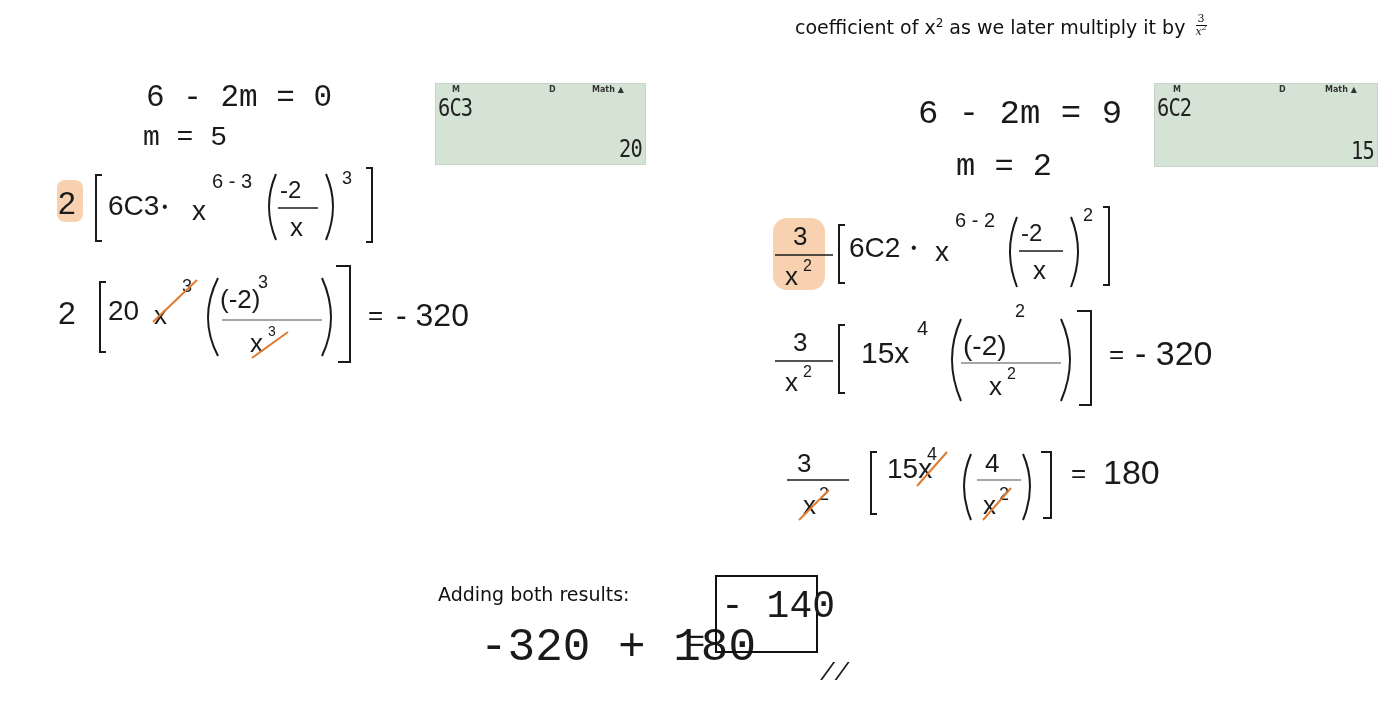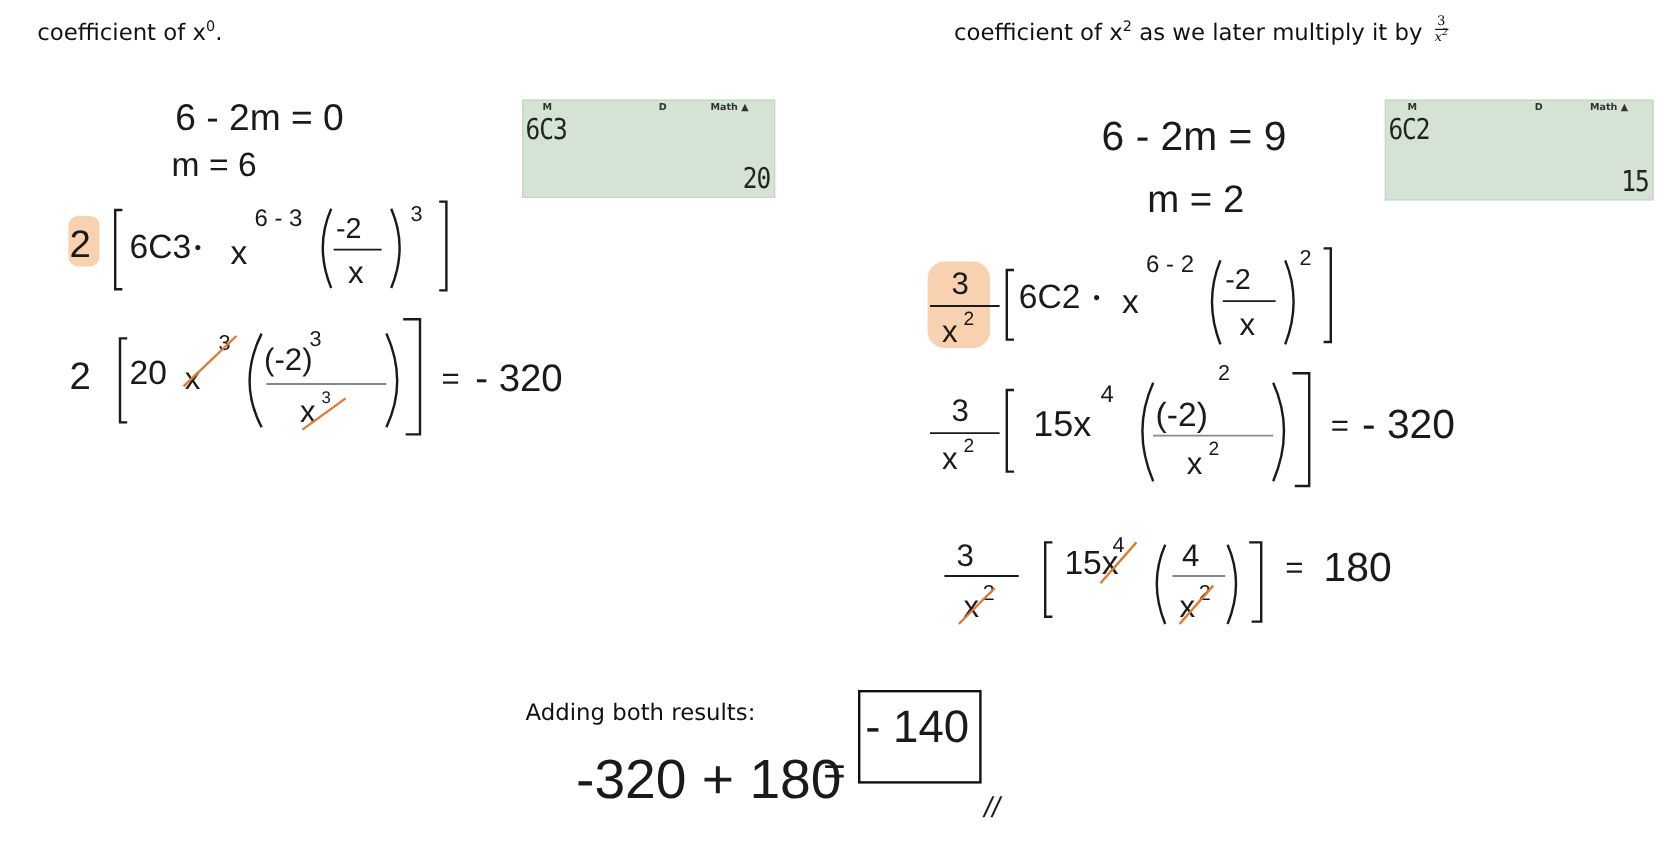--- a/index.html
+++ b/index.html
@@ -5,39 +5,38 @@
     html, body { margin: 0; padding: 0; background: #ffffff; }
     body { width: 1392px; height: 718px; position: relative; overflow: hidden; font-family: "DejaVu Sans", sans-serif; color: #111; }
     .abs { position: absolute; }
     .para { font-size: 19px; line-height: 25px; color: #111; }
     .para sup { font-size: 12px; vertical-align: super; line-height: 0; }
     .frac-inline { display: inline-flex; flex-direction: column; align-items: center; vertical-align: middle; font-family: "DejaVu Serif", serif; font-size: 11px; line-height: 12px; margin-left: 4px; position: relative; top: -3px; }
     .frac-inline .n { border-bottom: 1px solid #111; padding: 0 2px; }
     .frac-inline .d { font-style: italic; }
     .frac-inline .d sup { font-size: 8px; }
 
-    .hw { font-family: Liberation Sans, sans-serif; font-weight: 300; color: #1a1a1a; white-space: nowrap; }
+    .hw { font-family: Liberation Mono, monospace; font-weight: 300; color: #1a1a1a; white-space: nowrap; }
     .calc { background: #d5e3d5; border: 1px solid #c7d3c7; box-sizing: border-box; font-family: "DejaVu Sans Mono", monospace; color: #222; }
     .calc .ind { position: absolute; top: 1px; font-size: 8px; font-weight: bold; font-family: "DejaVu Sans", sans-serif; color: #333; }
     .calc .expr { position: absolute; left: 2px; top: 10px; font-size: 24px; letter-spacing: -1px; transform: scaleX(0.85); transform-origin: left; }
     .calc .res { position: absolute; right: 3px; bottom: 1px; font-size: 24px; letter-spacing: -1px; transform: scaleX(0.85); transform-origin: right; }
 
     .hl { background: #f7c9a2; border-radius: 8px; opacity: 0.85; }
     svg text { font-family: "Liberation Sans", sans-serif; }
     .answer-box { border: 2px solid #111; box-sizing: border-box; }
   </style>
 </head>
 <body>
 
 <div class="abs para" style="left:31px; top:15px;">
-  <div><span>coefficient of x</span><sup>0</sup><span>.</span></div>
 </div>
 
 <div class="abs hw" style="left:146px; top:80px; font-size:31px;">6 - 2m = 0</div>
-<div class="abs hw" style="left:143px; top:122px; font-size:28px;">m = 6</div>
+<div class="abs hw" style="left:143px; top:122px; font-size:28px;">m = 5</div>
 
 <div class="abs calc" style="left:435px; top:83px; width:211px; height:82px;">
   <span class="ind" style="left:16px;">M</span>
   <span class="ind" style="left:113px;">D</span>
   <span class="ind" style="left:156px;">Math ▲</span>
   <span class="expr">6C3</span>
   <span class="res">20</span>
 </div>
 
 <div class="abs hl" style="left:57px; top:180px; width:26px; height:42px;"></div>

